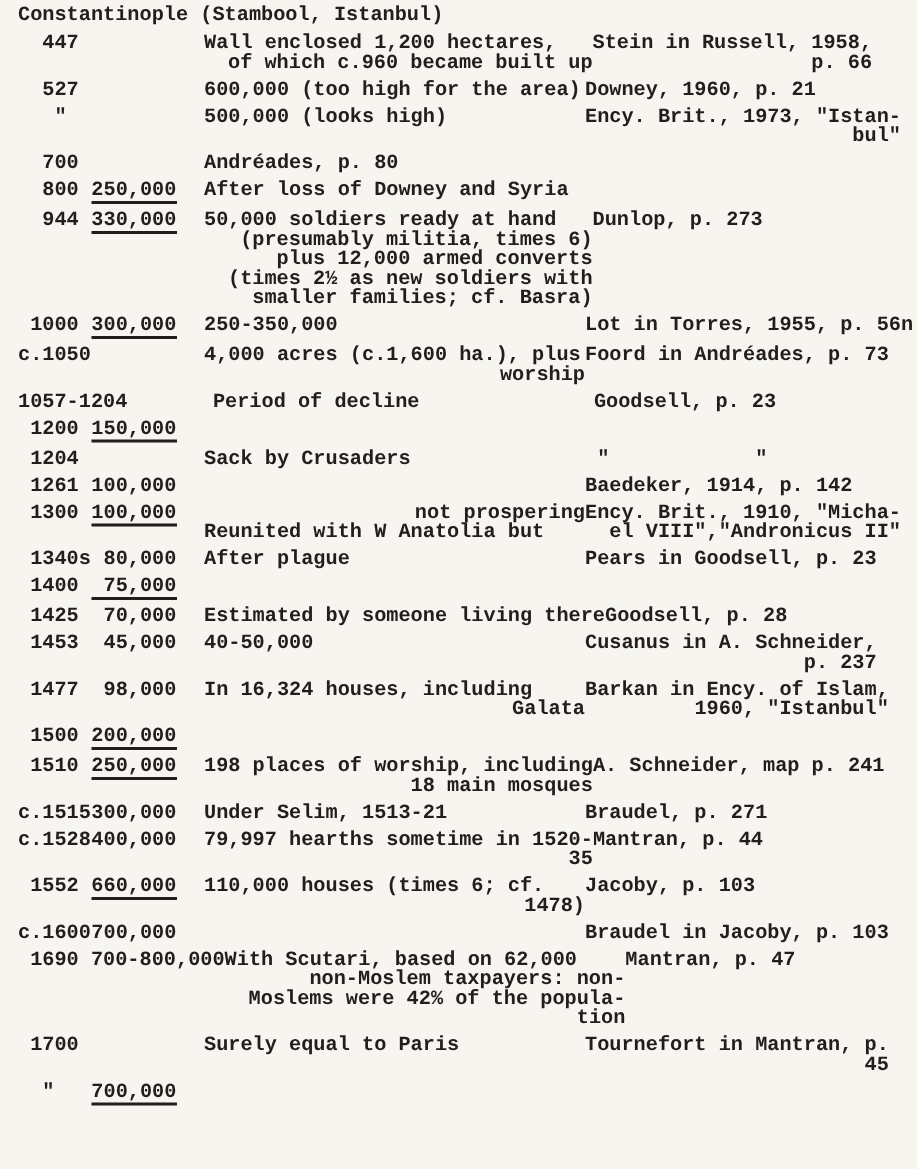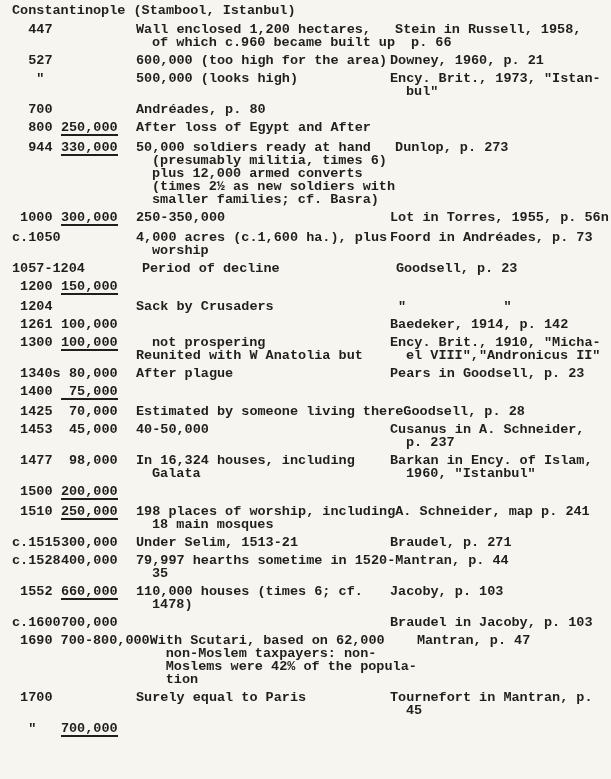--- a/index.html
+++ b/index.html
@@ -16,21 +16,21 @@
   .doc { padding:4px 0 0 12px; }
   .title { white-space:pre; margin-bottom:6px; }
   .row { display:flex; align-items:flex-start; margin-bottom:5px; }
   .left { white-space:pre; min-width:124px; flex:none; }
   .year { white-space:pre; }
   .pop { display:inline-block; min-width:57px; text-align:right; white-space:pre; }
   .pop.underlined { border-bottom:2px solid #211e1b;font-family:Liberation Mono, monospace; }
   .desc { min-width:254px; flex:none; }
   .src { flex:none; }
   .line { white-space:pre; }
-  .line.cont { padding-left:16px; }
+  .line.cont { padding-left:16px;text-align:right; }
 </style>
 </head>
 <body>
 
 <div class="doc">
   <div class="title">Constantinople (Stambool, Istanbul)</div>
   <div id="rows">
   <div class="row">
     <span class="left"><span class="year">  447 </span><span class="pop"></span></span>
     <div class="desc">
@@ -67,21 +67,21 @@
   <div class="row">
     <span class="left"><span class="year">  700 </span><span class="pop"></span></span>
     <div class="src">
           <div class="line">Andréades, p. 80</div>
         </div>
   </div>
 
   <div class="row">
     <span class="left"><span class="year">  800 </span><span class="pop underlined">250,000</span></span>
     <div class="desc">
-          <div class="line">After loss of Egypt and After</div>
+          <div class="line">After loss of Downey and Syria</div>
         </div>
     <div class="src"></div>
   </div>
 
   <div class="row">
     <span class="left"><span class="year">  944 </span><span class="pop underlined">330,000</span></span>
     <div class="desc">
           <div class="line">50,000 soldiers ready at hand</div>
           <div class="line cont">(presumably militia, times 6)</div>
           <div class="line cont">plus 12,000 armed converts</div>

